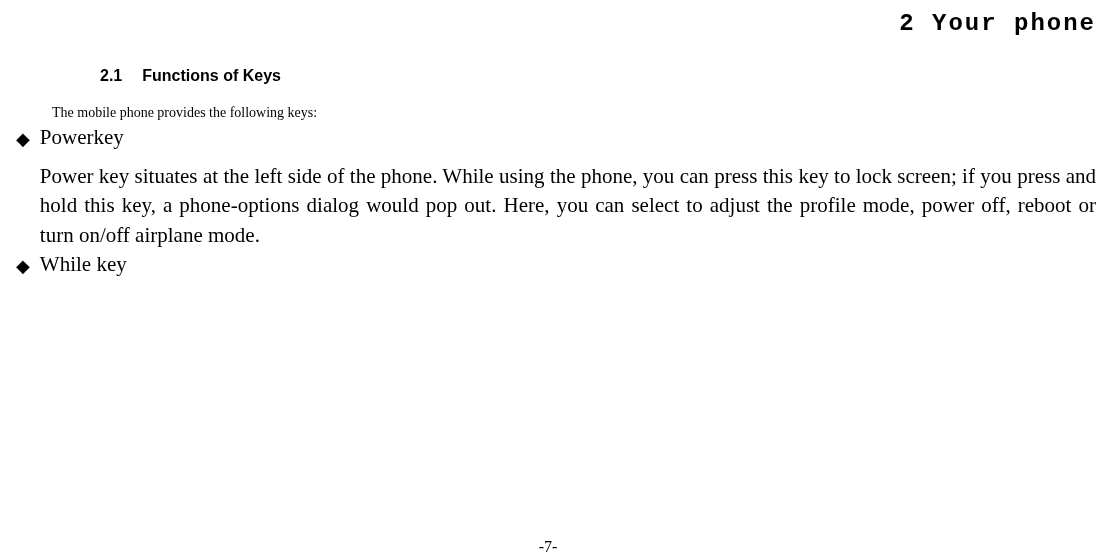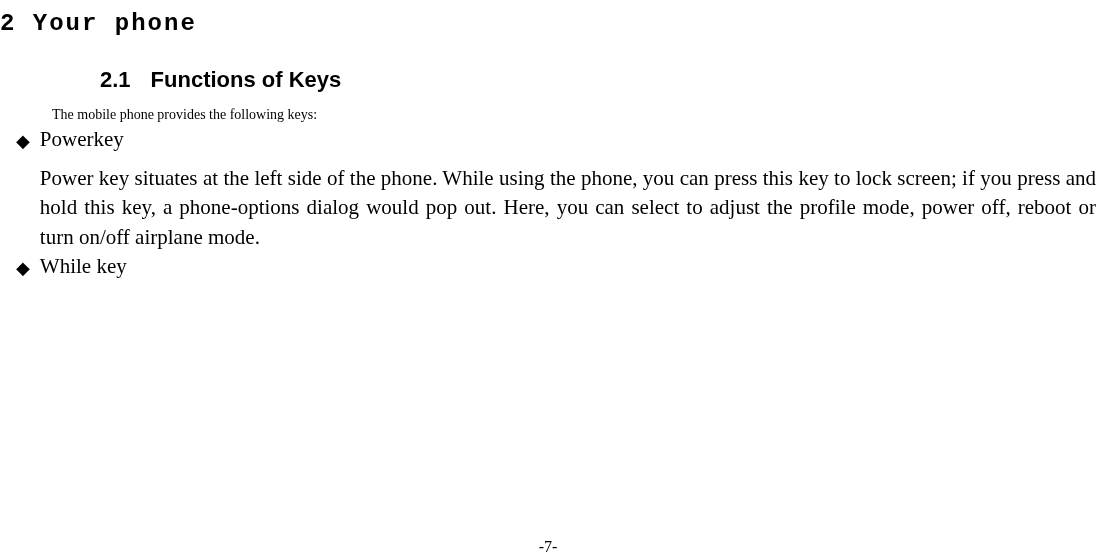--- a/index.html
+++ b/index.html
@@ -14,34 +14,34 @@
       font-family: "Times New Roman", serif;
       position: relative;
       padding: 0;
     }
     .page {
       width: 100%;
       height: 100%;
       position: relative;
     }
     .chapter-title {
-      text-align: left;
+      text-align: right;
       font-family: "Courier New", monospace;
       font-weight: bold;
       font-size: 24px;
       letter-spacing: 2px;
       margin-top: 10px;
       margin-bottom: 30px;
     }
     .section-heading {
       font-family: Arial, sans-serif;
       font-weight: bold;
-      font-size: 22px;
+      font-size: 16px;
       margin-left: 100px;
-      margin-bottom: 14px;
+      margin-bottom: 20px;
     }
     .section-number {
       margin-right: 20px;
     }
     .intro-text {
       font-size: 14px;
       margin-left: 52px;
       margin-bottom: 4px;
     }
     .bullet-item {

